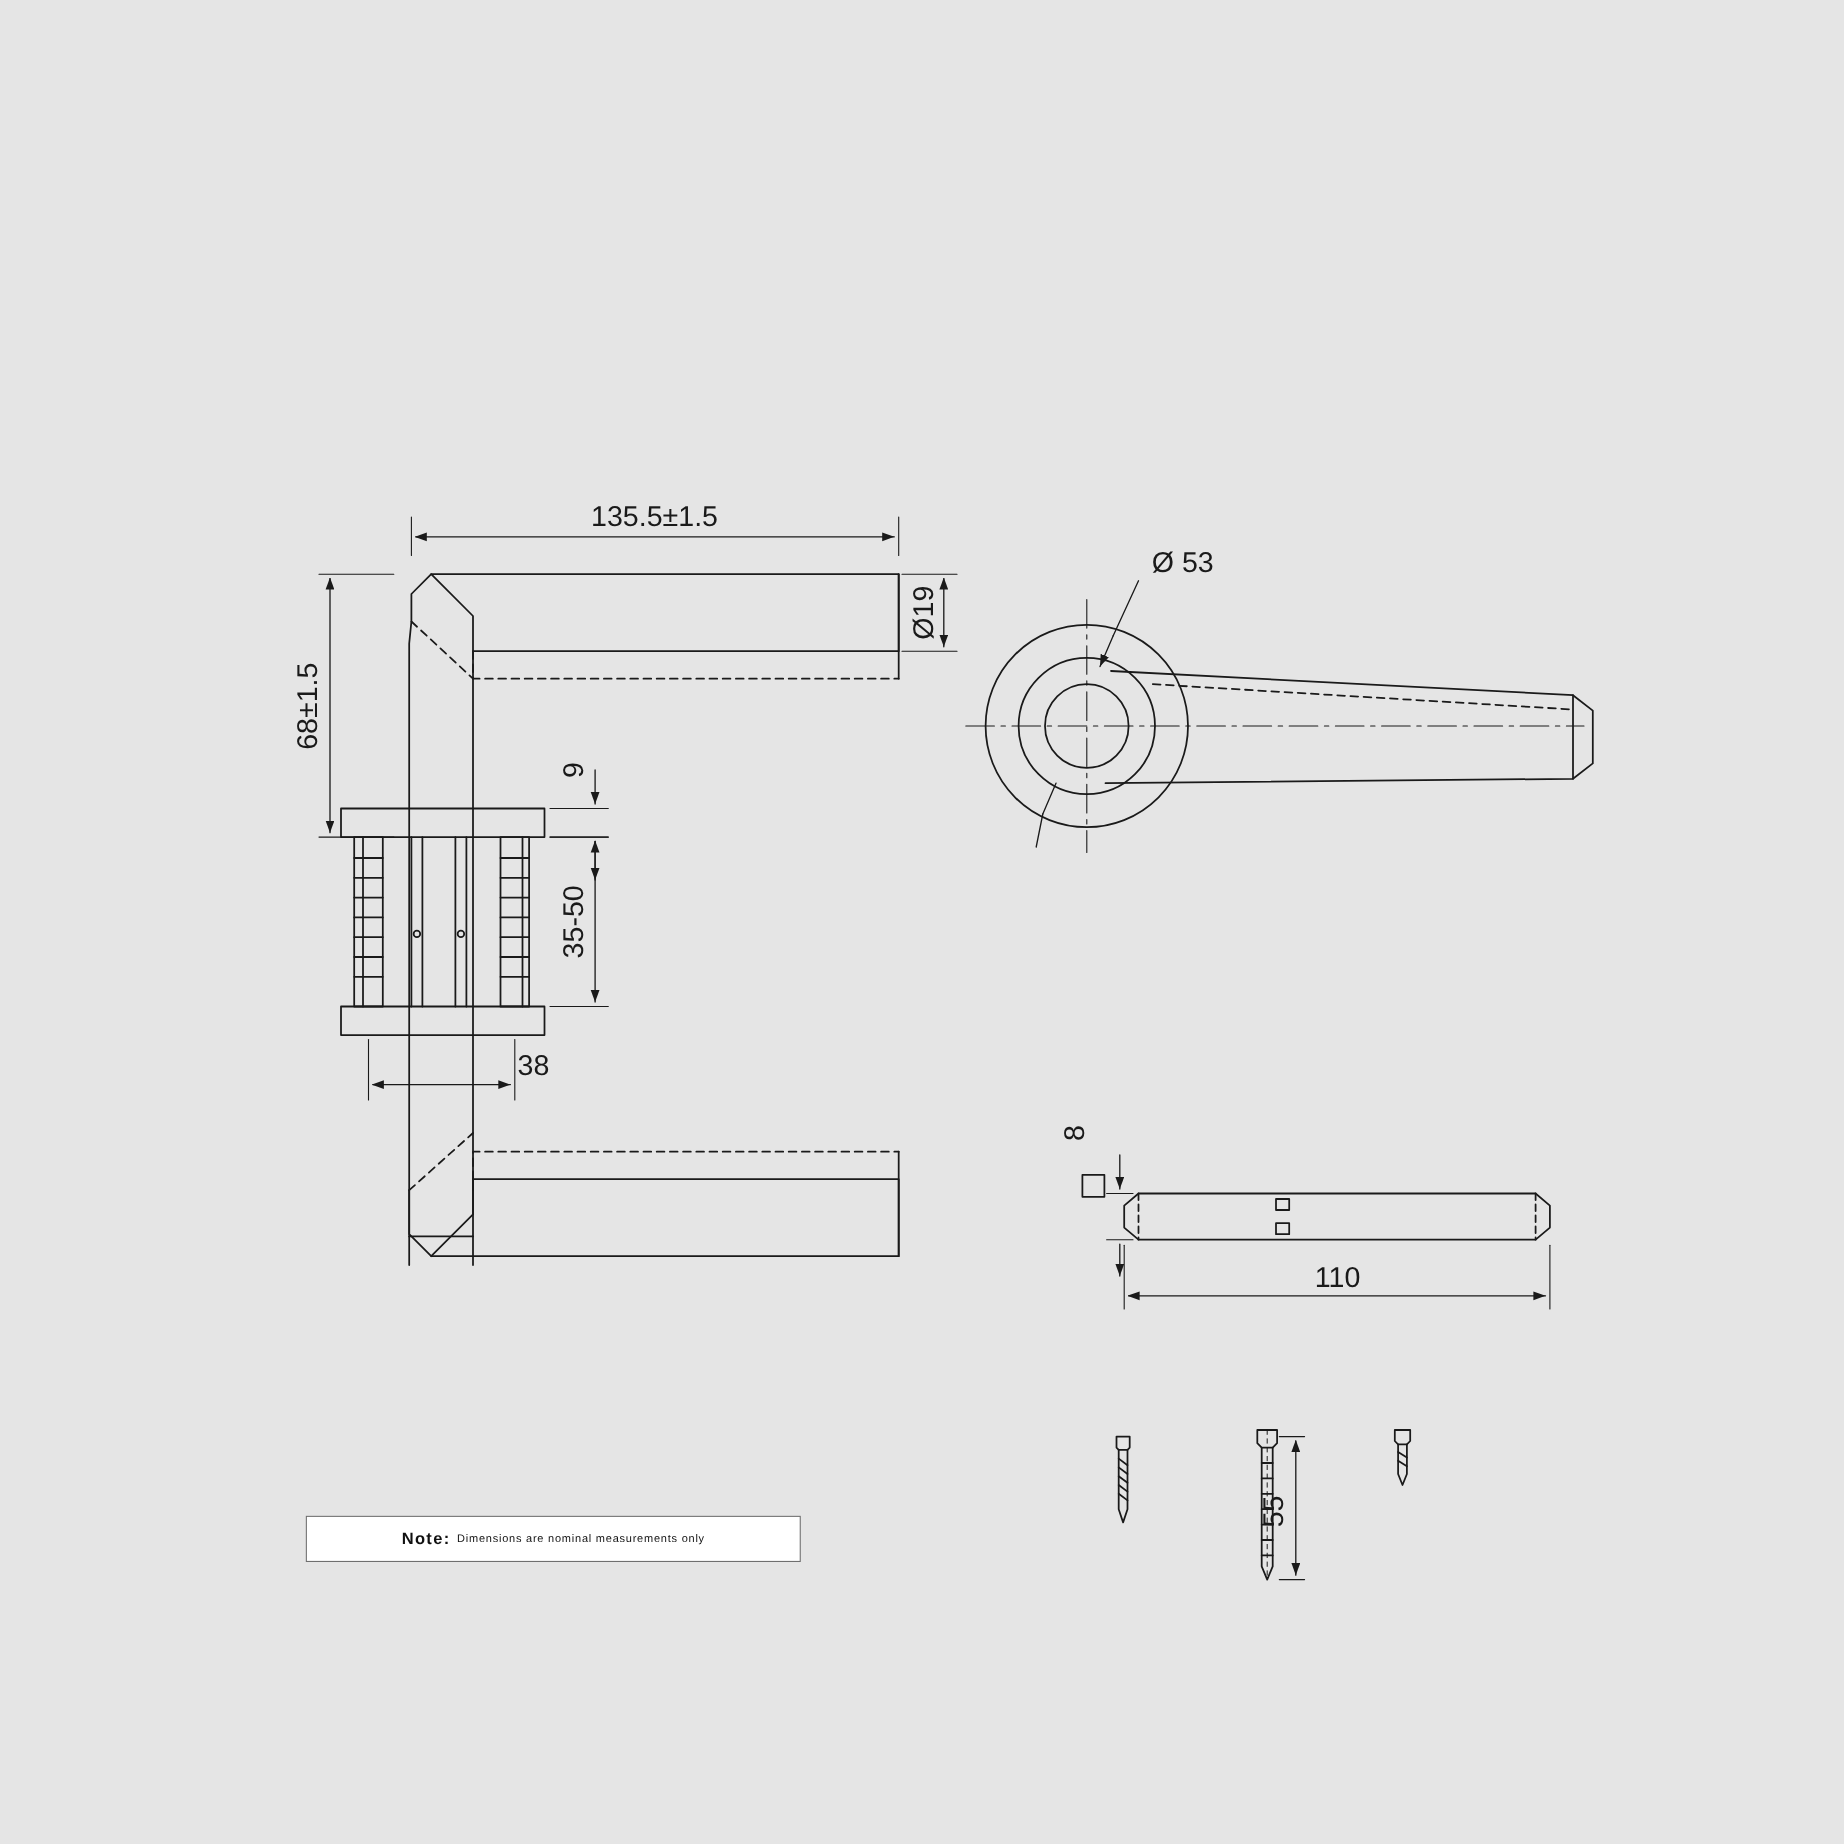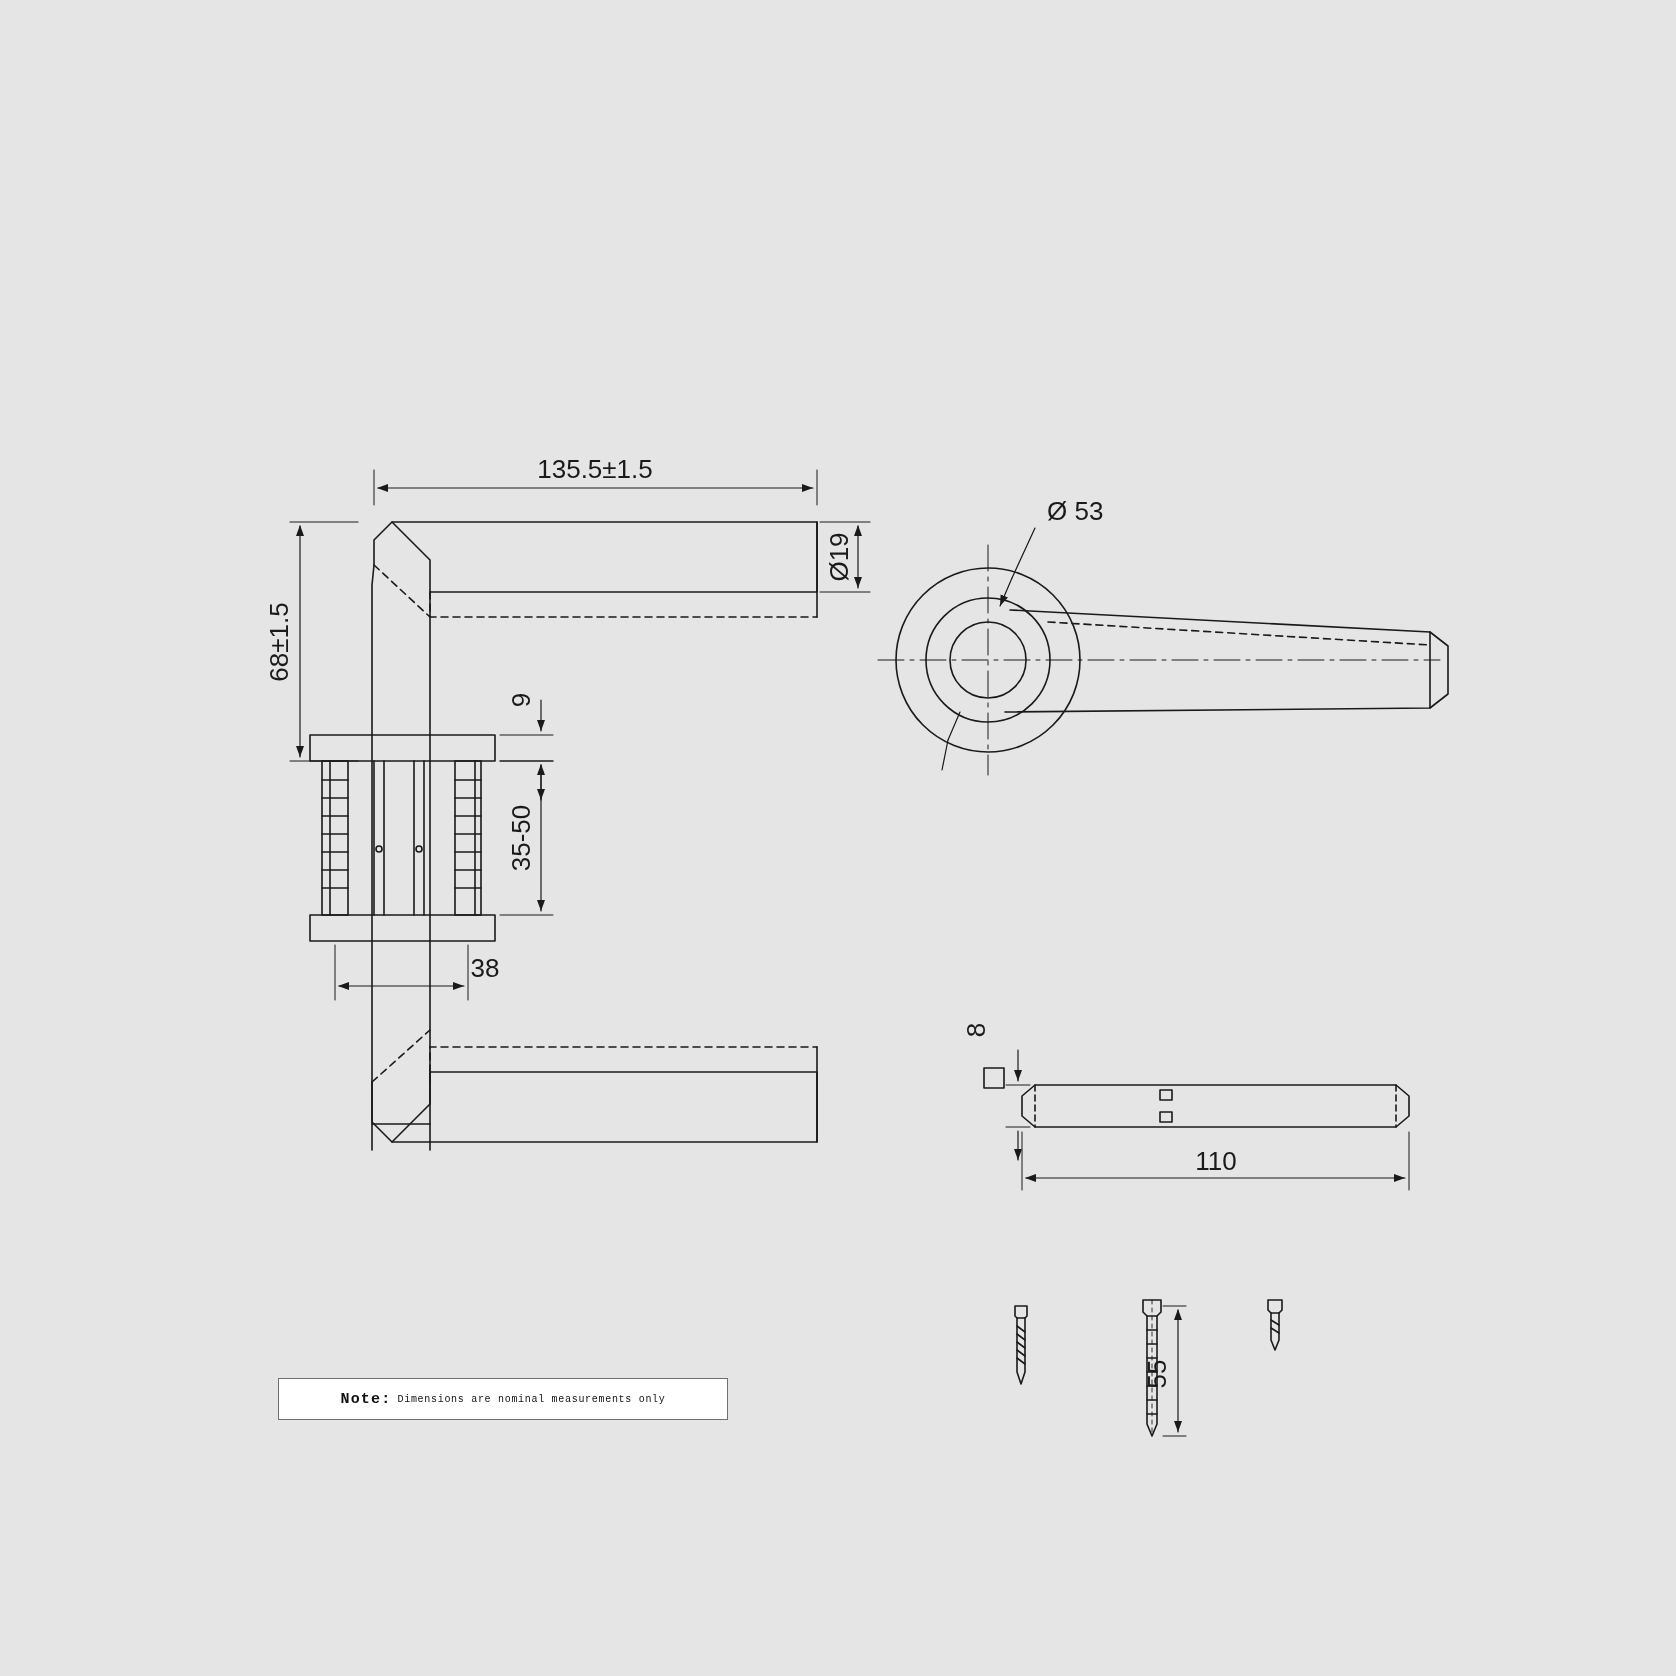--- a/index.html
+++ b/index.html
@@ -37,21 +37,20 @@
     left: 278px;
     top: 1378px;
     width: 450px;
     height: 42px;
     border: 1px solid #6f6f6f;
     box-sizing: border-box;
     display: flex;
     align-items: center;
     justify-content: center;
     background: #ffffff;
-    font-family: Liberation Mono, monospace;
   }
   .notebox .note-label {
     font-size: 15px;
     font-weight: bold;
     letter-spacing: 1.2px;
     color: #111111;
     margin-right: 6px;
   }
   .notebox .note-text {
     font-size: 10px;

